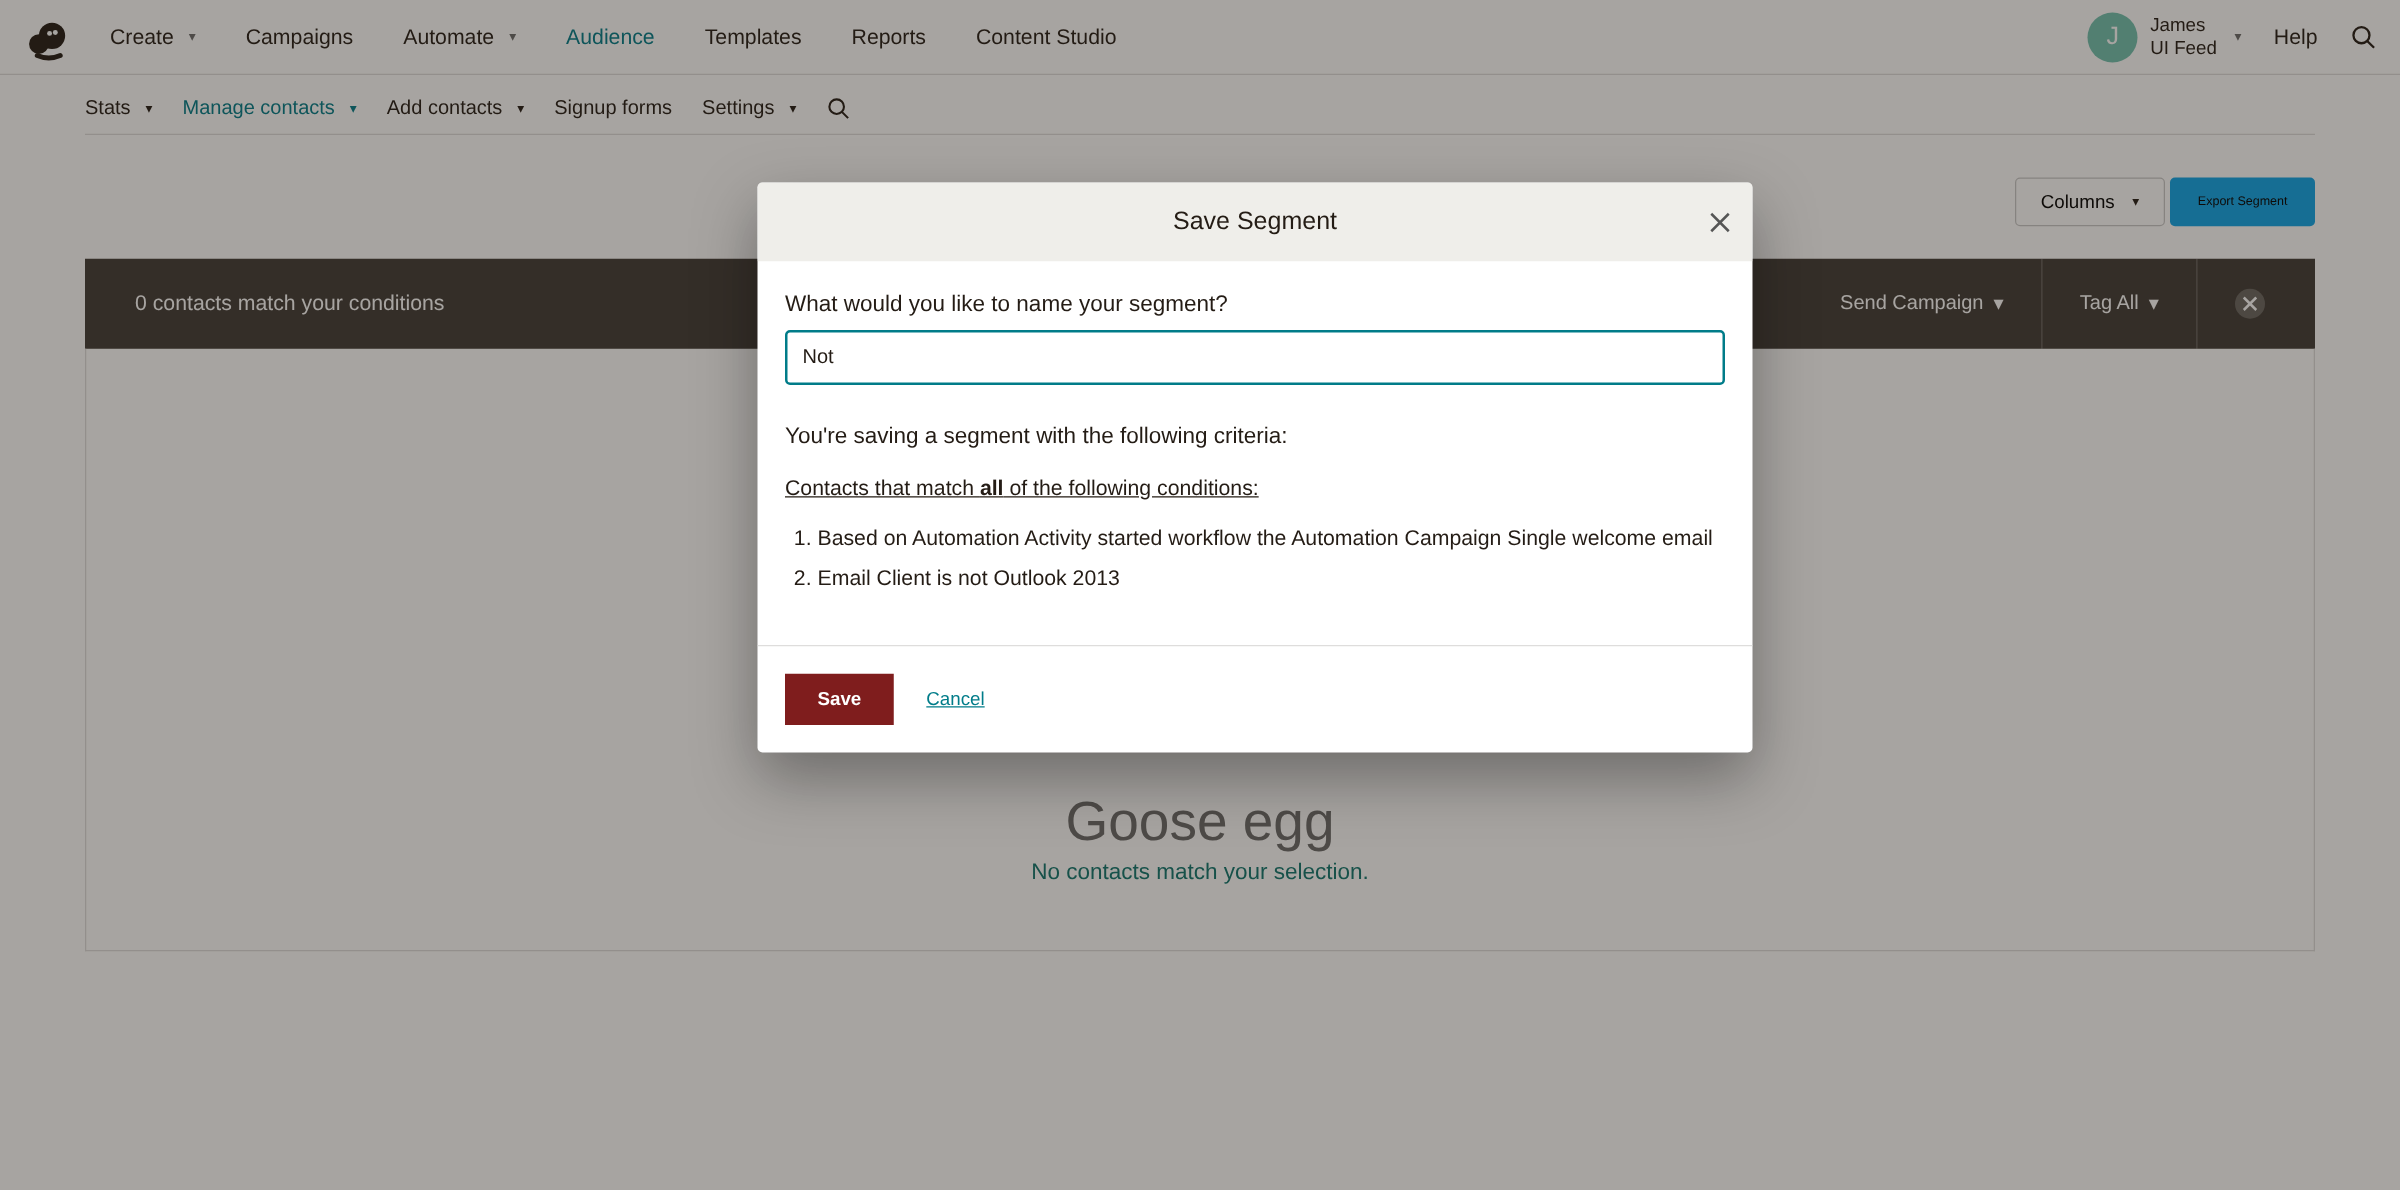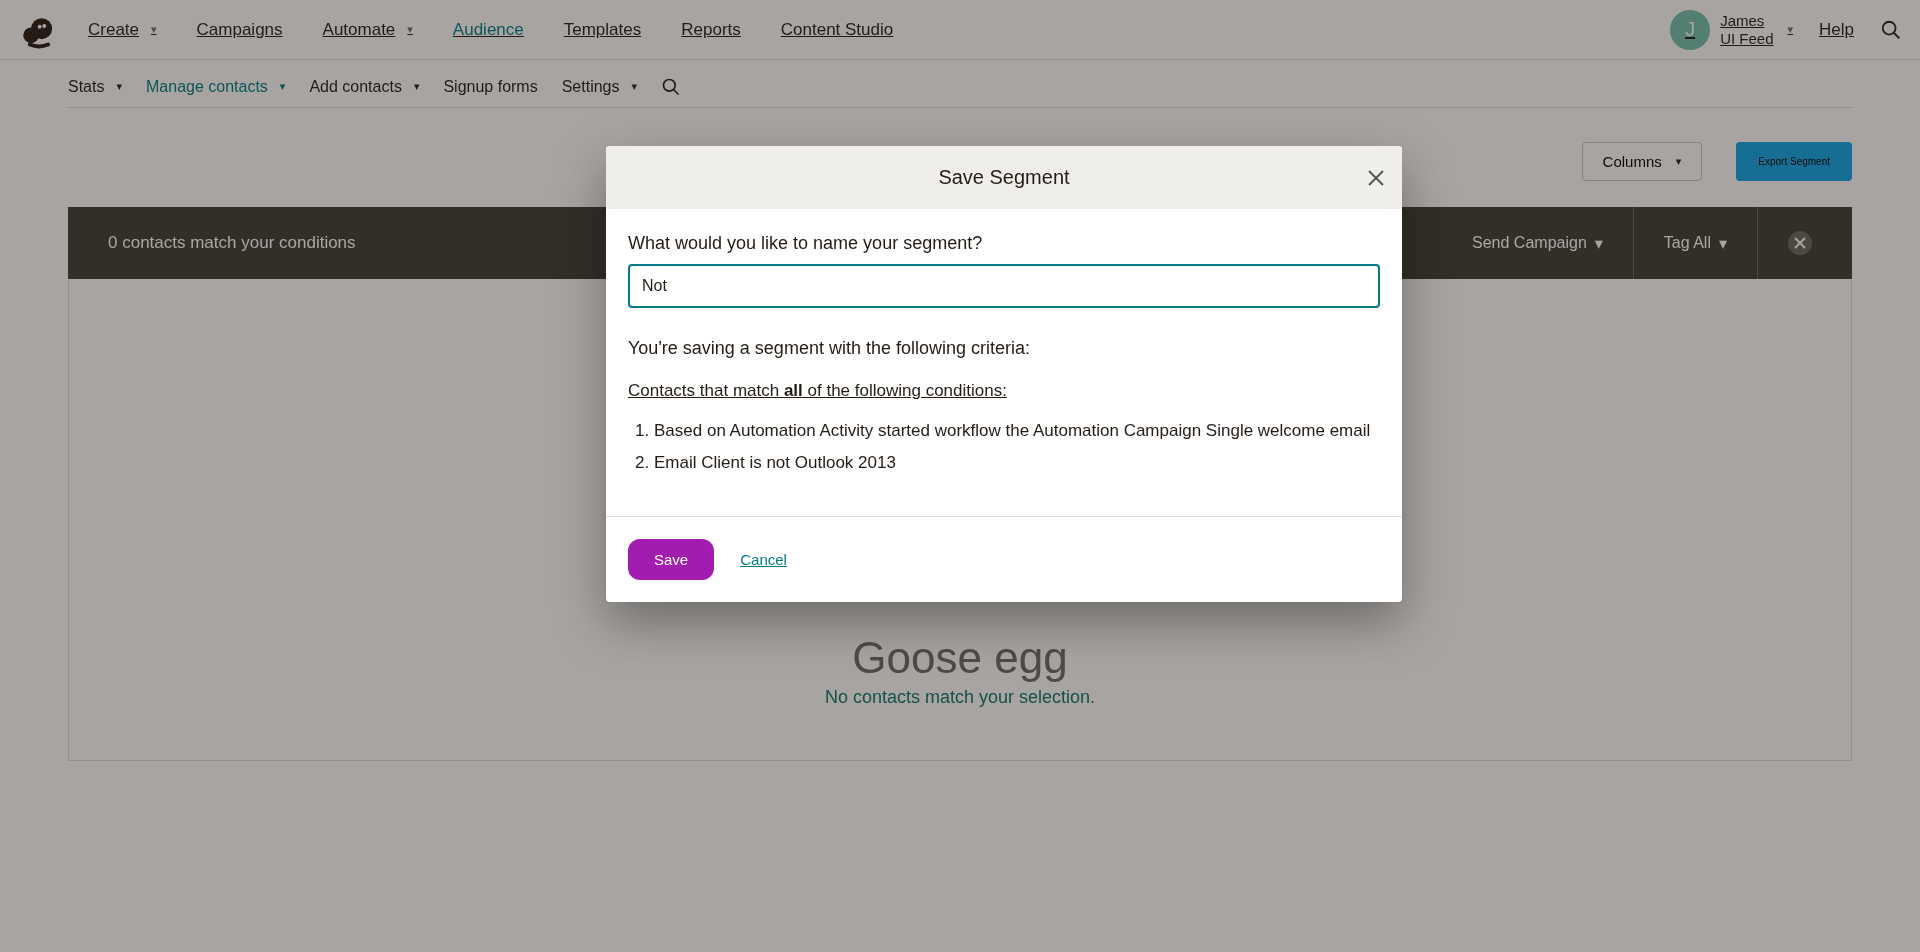--- a/index.html
+++ b/index.html
@@ -10,21 +10,20 @@
       font-size: 16px;
       overflow: hidden;
     }
     
     .topnav {
       display: flex;
       align-items: center;
       height: 60px;
       padding: 0 18px;
       border-bottom: 1px solid #dedddc;
-      text-decoration: underline;
     }
     .logo {
       width: 42px; height: 42px; margin-right: 28px;
       display: inline-flex; align-items: center; justify-content: center;
     }
     .topnav-items { display: flex; align-items: center; gap: 40px; flex: 1; }
     .topnav-item { display: flex; align-items: center; gap: 8px; cursor: pointer; font-size: 17px; color: #241c15; }
     .topnav-item.active { color: #007c89; font-weight: 500; }
     .topnav-right { display: flex; align-items: center; gap: 26px; }
     .user-block { display: flex; align-items: center; gap: 10px; cursor: pointer; }
@@ -50,21 +49,21 @@
       padding-top: 6px;
     }
     .subnav-item { display: flex; align-items: center; gap: 8px; cursor: pointer; font-weight: 500; }
     .subnav-item .chev { color: #241c15; font-size: 11px; }
     .subnav-item.active { color: #007c89; }
     .subnav-search { cursor: pointer; }
 
     
     .page-controls {
       padding: 34px 68px 26px;
-      display: flex; justify-content: flex-end; gap: 34px;
+      display: flex; justify-content: flex-end; gap: 4px;
     }
     .outl-btn {
       display: inline-flex; align-items: center; gap: 10px;
       border: 1px solid #c9c9c9; background: #fff;
       padding: 10px 20px; border-radius: 4px;
       font-size: 15px; cursor: pointer;
     }
     .pill-btn {
       background: #0ea5e9; border: none;
       padding: 12px 22px; border-radius: 4px;
@@ -150,24 +149,24 @@
     .criteria-desc { margin-top: 30px; font-size: 18px; }
     .match-line { margin-top: 22px; font-size: 17px; text-decoration: underline; }
     .match-line b { font-weight: 600; }
     .criteria-list { margin: 14px 0 0 12px; list-style: decimal; font-size: 17px; line-height: 1.9; padding-left: 14px; }
     .modal-foot {
       border-top: 1px solid #dedddc;
       padding: 22px 22px;
       display: flex; align-items: center; gap: 26px;
     }
     .save-btn {
-      background: #a21caf; color: #fff;
+      background: #7f1d1d; color: #fff;
       border: none; padding: 12px 26px;
-      border-radius: 12px; font-size: 15px;
-      font-weight: 400; cursor: pointer;
+      border-radius: 0; font-size: 15px;
+      font-weight: 700; cursor: pointer;
     }
     .cancel-link {
       color: #007c89; font-size: 15px; font-weight: 500;
       text-decoration: underline; cursor: pointer;
     }
     svg { display: block; }
   </style>
 </head>
 <body>
 

